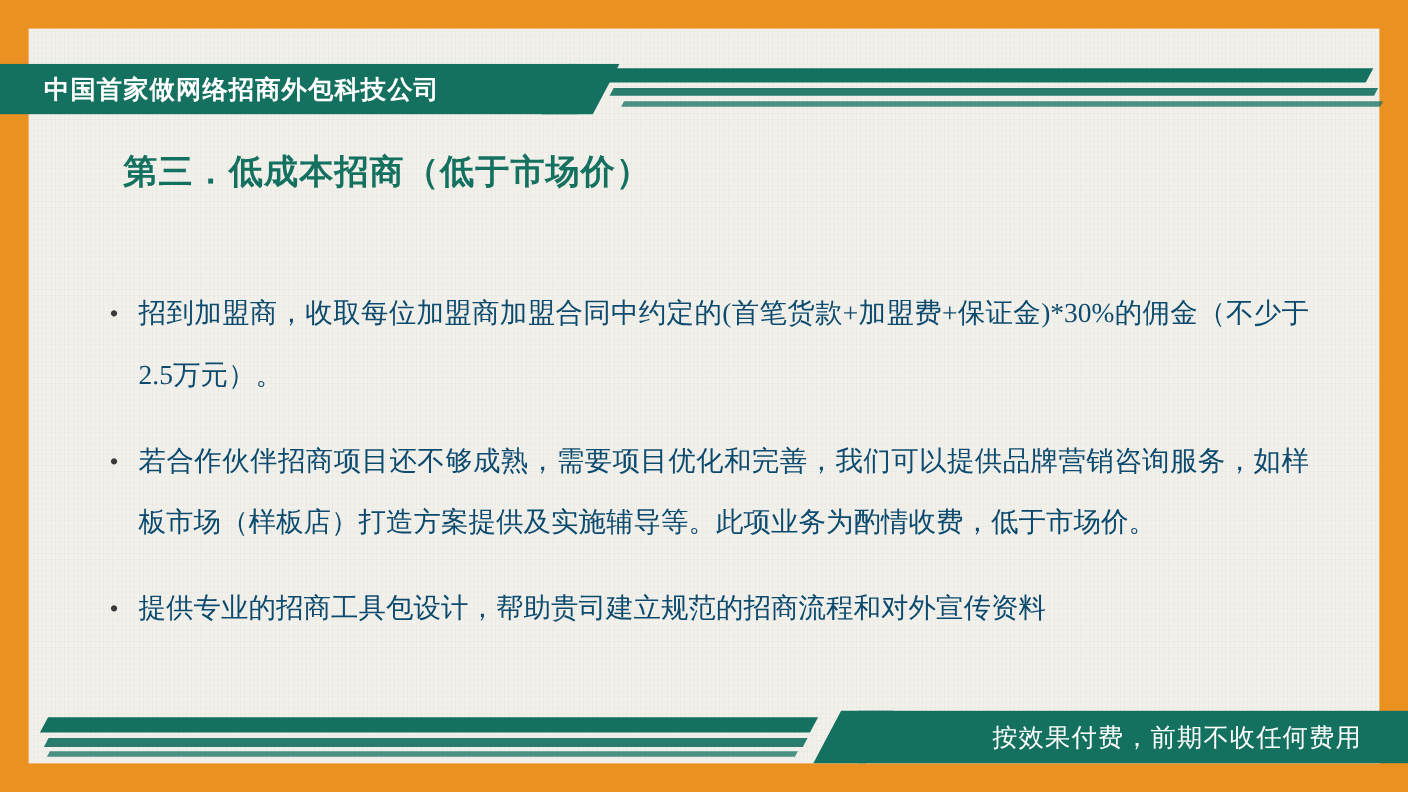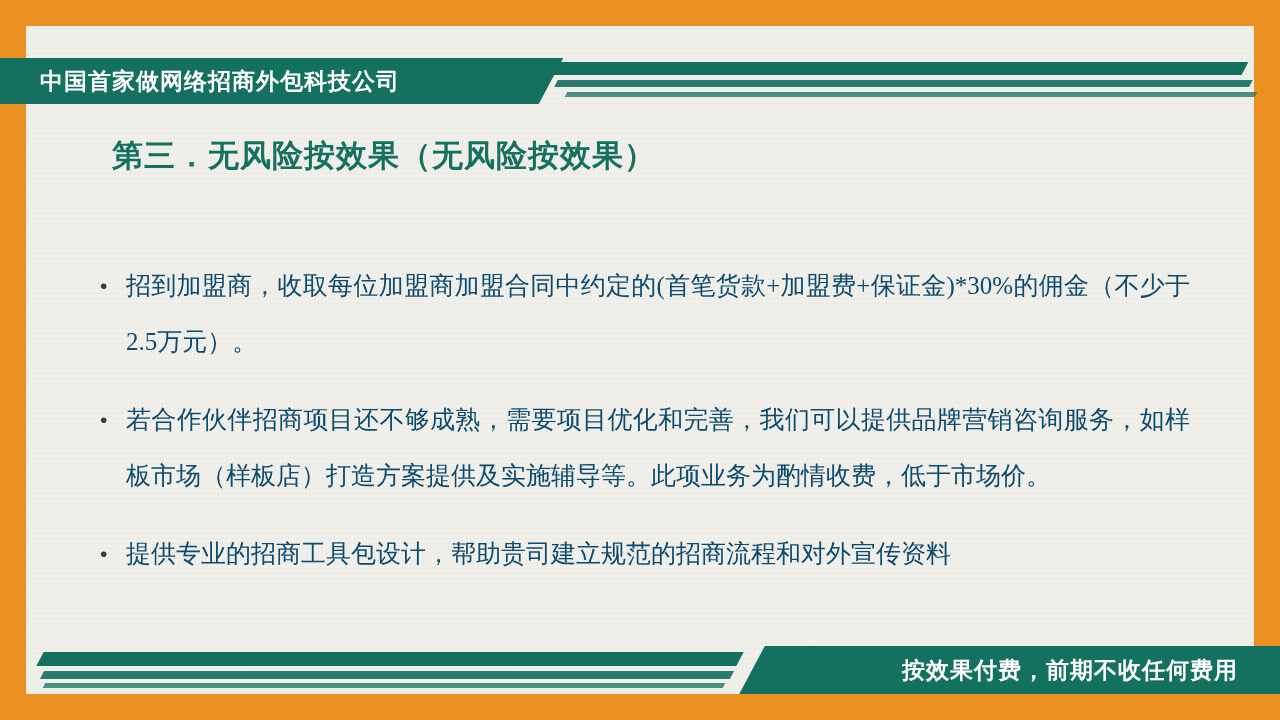--- a/index.html
+++ b/index.html
@@ -160,21 +160,21 @@
     opacity: .75;
   }
   .bottom-title {
     position: absolute;
     right: 42px;
     top: 0;
     height: 48px;
     line-height: 48px;
     color: #ffffff;
     font-size: 23px;
-    font-weight: bold;
+    font-weight: normal;
     letter-spacing: 1px;
     white-space: nowrap;
   }
 
   
   .heading {
     position: absolute;
     left: 112px;
     top: 135px;
     font-size: 31px;
@@ -221,21 +221,21 @@
 
   <div class="top-band">
     <div class="bar-main"></div>
     <div class="bar-main-skew"></div>
     <div class="bar-thin1"></div>
     <div class="bar-thin2"></div>
     <div class="bar-thin3"></div>
     <div class="top-title">中国首家做网络招商外包科技公司</div>
   </div>
 
-  <div class="heading">第三．无风险按效果（无风险按效果）</div>
+  <div class="heading">第三．低成本招商（低于市场价）</div>
 
   <div class="bullets">
 
     <div class="bullet">
       <span class="dot">•</span>
       <span class="txt">招到加盟商，收取每位加盟商加盟合同中约定的(首笔货款+加盟费+保证金)*30%的佣金（不少于2.5万元）。</span>
     </div>
 
     <div class="bullet">
       <span class="dot">•</span>

